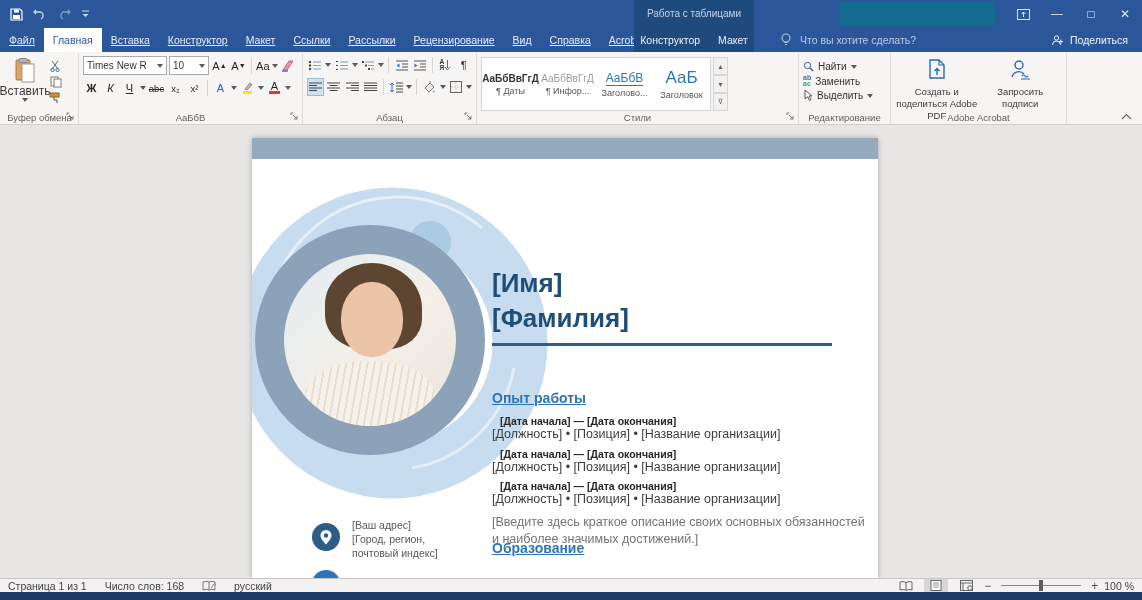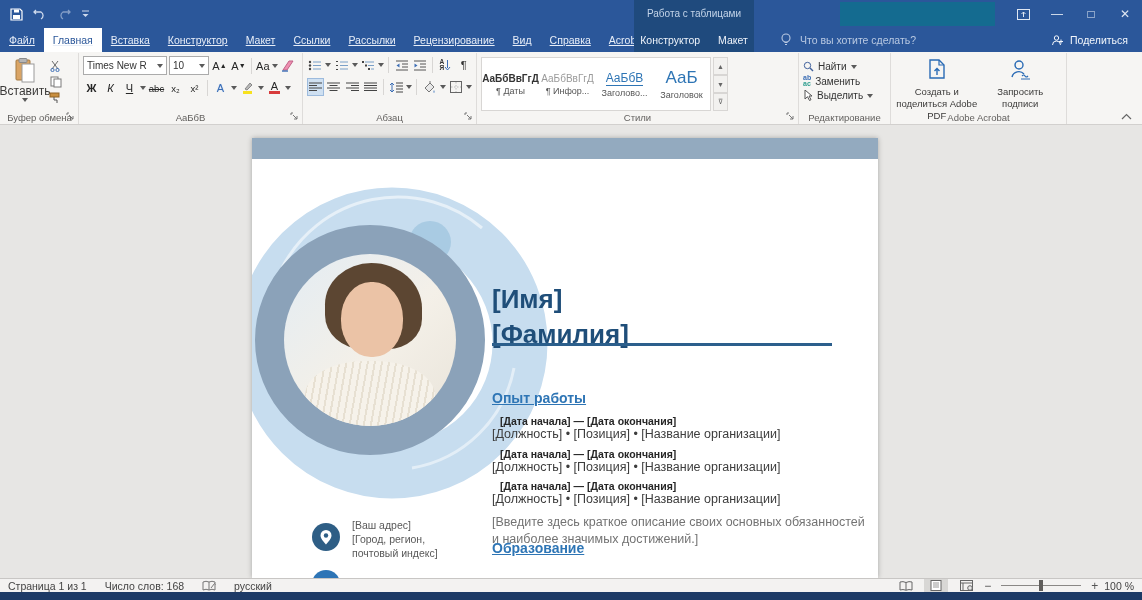--- a/index.html
+++ b/index.html
@@ -62,21 +62,21 @@
 
   
   .docarea { position:relative; width:1142px; height:453px; background:#e7e6e4; }
   .page { position:absolute; left:252px; top:13px; width:626px; height:440px; background:#ffffff; box-shadow:0 0 5px rgba(0,0,0,.28); overflow:hidden; }
   .band { position:absolute; left:0; top:0; width:626px; height:21px; background:#93aabf; }
   .decor { position:absolute; left:0; top:0; }
   .photo { position:absolute; left:32px; top:116px; width:172px; height:172px; border-radius:50%; overflow:hidden; background:linear-gradient(135deg,#e3ecf3 0%,#f4f0e8 55%,#e9e4da 100%); }
   .photo .hair { position:absolute; left:24%; top:5%; width:56%; height:50%; background:#5c4632; border-radius:55% 60% 40% 45%; }
   .photo .face { position:absolute; left:33%; top:16%; width:36%; height:44%; background:#ebc3a6; border-radius:48%; }
   .photo .shirt { position:absolute; left:12%; top:62%; width:76%; height:45%; background:repeating-linear-gradient(100deg,#f6f2ea 0 5px,#e7e0d2 5px 7px); border-radius:45% 45% 0 0; }
-  .name-block { position:absolute; left:240px; top:144px; color:#1f4e79; font-size:26px; font-weight:bold; line-height:35px; }
+  .name-block { position:absolute; left:240px; top:128px; color:#1f4e79; font-size:26px; font-weight:bold; line-height:35px; }
   .rule { position:absolute; left:240px; top:205px; width:340px; height:3px; background:#2c5f8c; }
   .sec-head { position:absolute; left:240px; color:#2e75b5; font-size:14px; font-weight:bold; text-decoration:underline;text-align:right; }
   .entry-dates { position:absolute; left:240px; color:#262626; font-size:10.5px; font-weight:bold;padding-left:8px; }
   .entry-role { position:absolute; left:240px; color:#3d3d3d; font-size:12.5px; }
   .summary { position:absolute; left:240px; width:380px; color:#737373; font-size:12.5px; line-height:17px; }
   .contact-icon { position:absolute; width:28px; height:28px; border-radius:50%; display:flex; align-items:center; justify-content:center; }
   .contact-text { position:absolute; left:100px; top:380px; color:#595959; font-size:10.5px; line-height:14px; }
 
   
   .statusbar { position:absolute; left:0; top:578px; width:1142px; height:14px; background:#f3f2f1; border-top:1px solid #c8c6c4; display:flex; align-items:center; font-size:10.5px; color:#444; padding:0 8px; }

